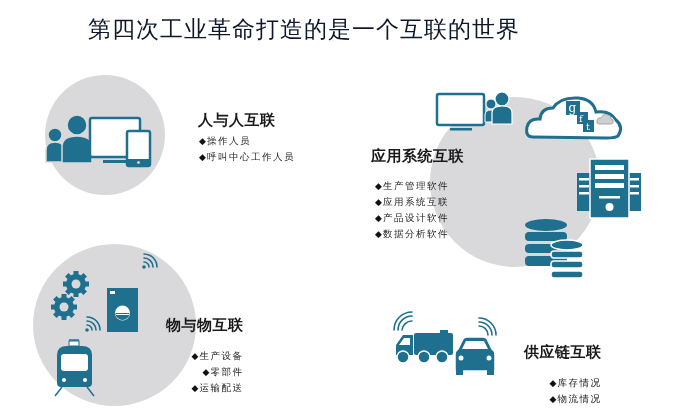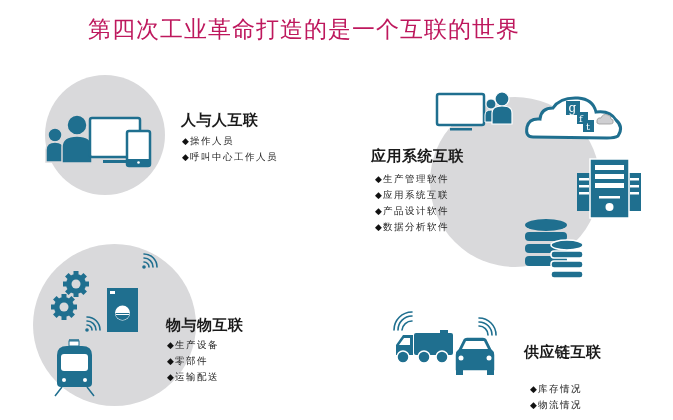--- a/index.html
+++ b/index.html
@@ -1,18 +1,18 @@
 <!DOCTYPE html>
 <html><head>
 <meta charset="utf-8">
 <style>
   html, body { margin:0; padding:0; }
   body { width:673px; height:420px; background:#ffffff; position:relative; overflow:hidden;
          font-family: "DejaVu Serif", "Liberation Serif", serif; }
-  .title { position:absolute; left:88px; top:14px; font-size:23px; letter-spacing:1px; color:#be185d;
+  .title { position:absolute; left:88px; top:14px; font-size:23px; letter-spacing:1px; color:#0f172a;
            font-family:"DejaVu Serif","Liberation Serif",serif; white-space:nowrap; }
   .circle { position:absolute; border-radius:50%; background:#d9d9db; }
   .block { position:absolute; }
   .block h2 { margin:0; font-size:15px; font-weight:bold; color:#1a1a1a; letter-spacing:0.5px;
               font-family:"DejaVu Sans","Liberation Sans",sans-serif; white-space:nowrap; line-height:18px; }
   .block ul { list-style:none; margin:4px 0 0 1px; padding:0; }
   .block li { font-size:9.5px; line-height:16px; color:#222; white-space:nowrap;
               font-family:Liberation Serif, serif; letter-spacing:1.5px; }
   .block li .dia { font-size:9px; color:#111; margin-right:1px; letter-spacing:0; }
   svg { position:absolute; overflow:visible; }
@@ -39,21 +39,21 @@
 <svg width="673" height="420" style="left:0;top:0;">
   <rect x="90" y="118" width="50" height="39" rx="2" fill="#ffffff" stroke="#1f6f8f" stroke-width="2.5"></rect>
   <rect x="103" y="160" width="30" height="3" fill="#1f6f8f"></rect>
 </svg>
 <svg width="673" height="420" style="left:0;top:0;">
   <rect x="127" y="131" width="23" height="35" rx="2" fill="#ffffff" stroke="#1f6f8f" stroke-width="2.5"></rect>
   <rect x="127" y="159" width="23" height="7" fill="#1f6f8f"></rect>
   <circle cx="138.5" cy="162.5" r="1.3" fill="#ffffff"></circle>
 </svg>
 
-<div class="block" style="left:181px; top:111px;">
+<div class="block" style="left:198px; top:111px;">
   <h2>人与人互联</h2>
   <ul>
     <li><span class="dia">◆</span><span>操作人员</span></li>
     <li><span class="dia">◆</span><span>呼叫中心工作人员</span></li>
   </ul>
 </div>
 
 <svg width="673" height="420" style="left:0;top:0;">
   <rect x="437" y="94" width="47" height="31" rx="2" fill="#ffffff" stroke="#1f6f8f" stroke-width="2.5"></rect>
   <rect x="450" y="128" width="22" height="2.5" fill="#1f6f8f"></rect>
@@ -104,21 +104,21 @@
   <g fill="#1f6f8f" stroke="#ffffff" stroke-width="1.5">
     <ellipse cx="567" cy="245" rx="16" ry="5"></ellipse>
     <rect x="551" y="251" width="32" height="7" rx="3"></rect>
     <rect x="551" y="261" width="32" height="7" rx="3"></rect>
     <rect x="551" y="271" width="32" height="7" rx="3"></rect>
   </g>
 </svg>
 
 <div class="block" style="left:371px; top:147px;">
   <h2>应用系统互联</h2>
-  <ul style="margin-left:4px; margin-top:6px;">
+  <ul style="margin-left:4px; margin-top:13px;">
     <li><span class="dia">◆</span><span>生产管理软件</span></li>
     <li><span class="dia">◆</span><span>应用系统互联</span></li>
     <li><span class="dia">◆</span><span>产品设计软件</span></li>
     <li><span class="dia">◆</span><span>数据分析软件</span></li>
   </ul>
 </div>
 
 <svg width="673" height="420" style="left:0;top:0;">
   <g fill="#1f6f8f">
     <g transform="translate(76,284)">
@@ -167,21 +167,21 @@
   <rect x="69" y="341" width="10" height="5" fill="#ffffff" stroke="#1f6f8f" stroke-width="1"></rect>
   <path d="M57 355 Q57 346 67 346 L82 346 Q92 346 92 355 L92 383 Q92 387 88 387 L61 387 Q57 387 57 383 Z" fill="#1f6f8f"></path>
   <rect x="61" y="354" width="27" height="17" rx="3" fill="#ffffff"></rect>
   <circle cx="64" cy="380" r="2" fill="#ffffff"></circle>
   <circle cx="85" cy="380" r="2" fill="#ffffff"></circle>
   <path d="M62 387 L55 396 M87 387 L94 396" stroke="#1f6f8f" stroke-width="1.5"></path>
 </svg>
 
 <div class="block" style="left:166px; top:316px;">
   <h2>物与物互联</h2>
-  <ul style="margin-top:3px;">
+  <ul style="margin-top:14px;text-align:right;">
     <li><span class="dia">◆</span><span>生产设备</span></li>
     <li><span class="dia">◆</span><span>零部件</span></li>
     <li><span class="dia">◆</span><span>运输配送</span></li>
   </ul>
 </div>
 
 <svg width="673" height="420" style="left:0;top:0;">
   <g fill="#1f6f8f">
     <rect x="414" y="333" width="39" height="22" rx="2"></rect>
     <rect x="440" y="330" width="8" height="4"></rect>
@@ -208,17 +208,17 @@
   <circle cx="489" cy="358" r="2.5" fill="#ffffff"></circle>
   <g fill="none" stroke="#1f6f8f" stroke-width="1.6" stroke-linecap="round">
     <path d="M479 326 A9 9 0 0 1 488 335"></path>
     <path d="M479 322 A13 13 0 0 1 492 335"></path>
     <path d="M479 318 A17 17 0 0 1 496 335"></path>
   </g>
 </svg>
 
 <div class="block" style="left:524px; top:343px;">
   <h2>供应链互联</h2>
-  <ul style="margin-left:6px; margin-top:20px;">
+  <ul style="margin-left:6px; margin-top:14px;text-align:right;">
     <li><span class="dia">◆</span><span>库存情况</span></li>
     <li><span class="dia">◆</span><span>物流情况</span></li>
   </ul>
 </div>
 
 </body></html>

